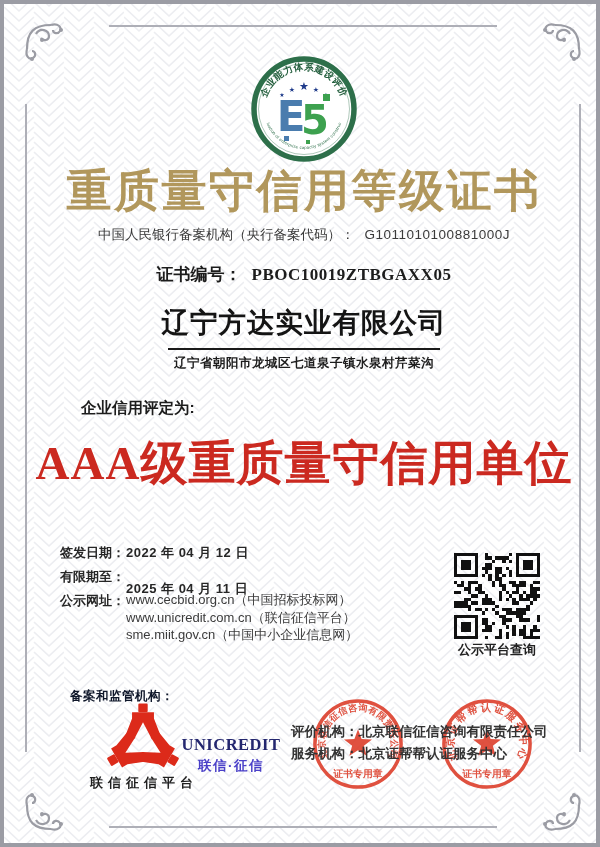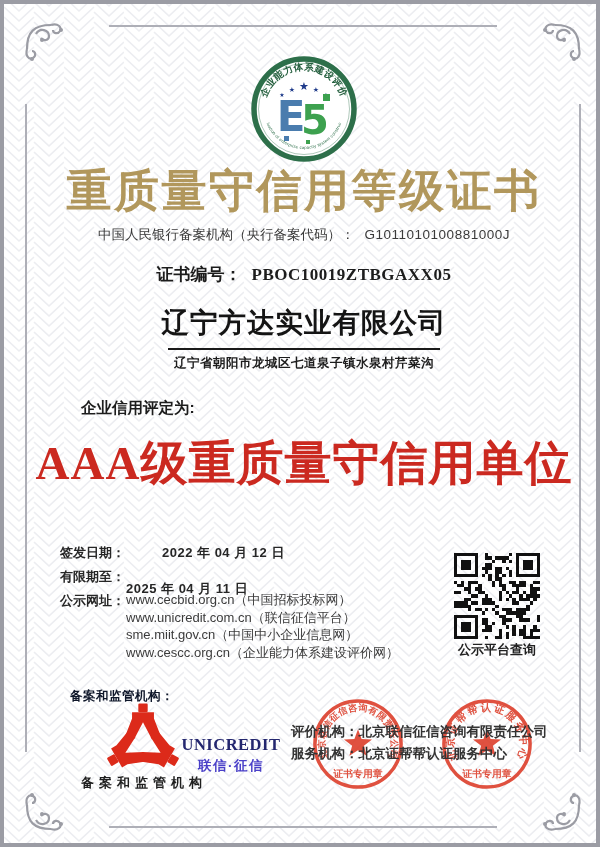--- a/index.html
+++ b/index.html
@@ -166,29 +166,28 @@
   </div>
 
   <div class="abs company">辽宁方达实业有限公司</div>
   <div class="abs company-rule"></div>
   <div class="abs address">辽宁省朝阳市龙城区七道泉子镇水泉村芹菜沟</div>
 
   <div class="abs rating-label">企业信用评定为:</div>
   <div class="abs rating">AAA级重质量守信用单位</div>
 
   <div class="v-label" style="top:540px;">签发日期：</div>
-  <div class="v-value" style="top:540px;margin-left:36px;">2022 年 04 月 12 日</div>
+  <div class="v-value" style="top:540px;">2022 年 04 月 12 日</div>
   <div class="v-label" style="top:564px;">有限期至：</div>
   <div class="v-value" style="top:576px;">2025 年 04 月 11 日</div>
   <div class="v-label" style="top:588px;">公示网址：</div>
   <div class="url-list">
     <div>www.cecbid.org.cn（中国招标投标网）</div>
     <div>www.unicredit.com.cn（联信征信平台）</div>
     <div>sme.miit.gov.cn（中国中小企业信息网）</div>
-    <div>www.cescc.org.cn（企业能力体系建设评价网）</div>
   </div>
 
   <svg id="qr-svg" class="abs qr-wrap" viewBox="0 0 25 25" shape-rendering="crispEdges">
       <rect x="0" y="0" width="1" height="1" fill="#111"></rect>
       <rect x="1" y="0" width="1" height="1" fill="#111"></rect>
       <rect x="2" y="0" width="1" height="1" fill="#111"></rect>
       <rect x="3" y="0" width="1" height="1" fill="#111"></rect>
       <rect x="4" y="0" width="1" height="1" fill="#111"></rect>
       <rect x="5" y="0" width="1" height="1" fill="#111"></rect>
       <rect x="6" y="0" width="1" height="1" fill="#111"></rect>
@@ -478,21 +477,21 @@
   <div class="abs regulator-label">备案和监管机构：</div>
 
   <svg class="abs" style="left:98px;top:698px;" width="82" height="72" viewBox="0 0 100 92">
     <g id="pbocCoin" fill="#dc2a1a">
       <rect x="44" y="2" width="12" height="11" rx="1.5"></rect>
       <polygon points="36,13 64,13 64,21 74,47 61,47 50,26 39,47 26,47 36,21"></polygon>
     </g>
     <use href="#pbocCoin" transform="rotate(120 50 52)"></use>
     <use href="#pbocCoin" transform="rotate(240 50 52)"></use>
   </svg>
-  <div class="abs pboc-name">备案和监管机构</div>
+  <div class="abs pboc-name">联信征信平台</div>
 
   <div class="abs unicredit">
     <div class="en">UNICREDIT</div>
     <div class="cn">联信·征信</div>
   </div>
 
   <svg class="seal" style="left:307px;top:693px;" width="94" height="94" viewBox="0 0 96 96">
     <defs>
         <path id="sealArcL" d="M18.6 65 A34 34 0 1 1 77.4 65" fill="none"></path>
       </defs>

